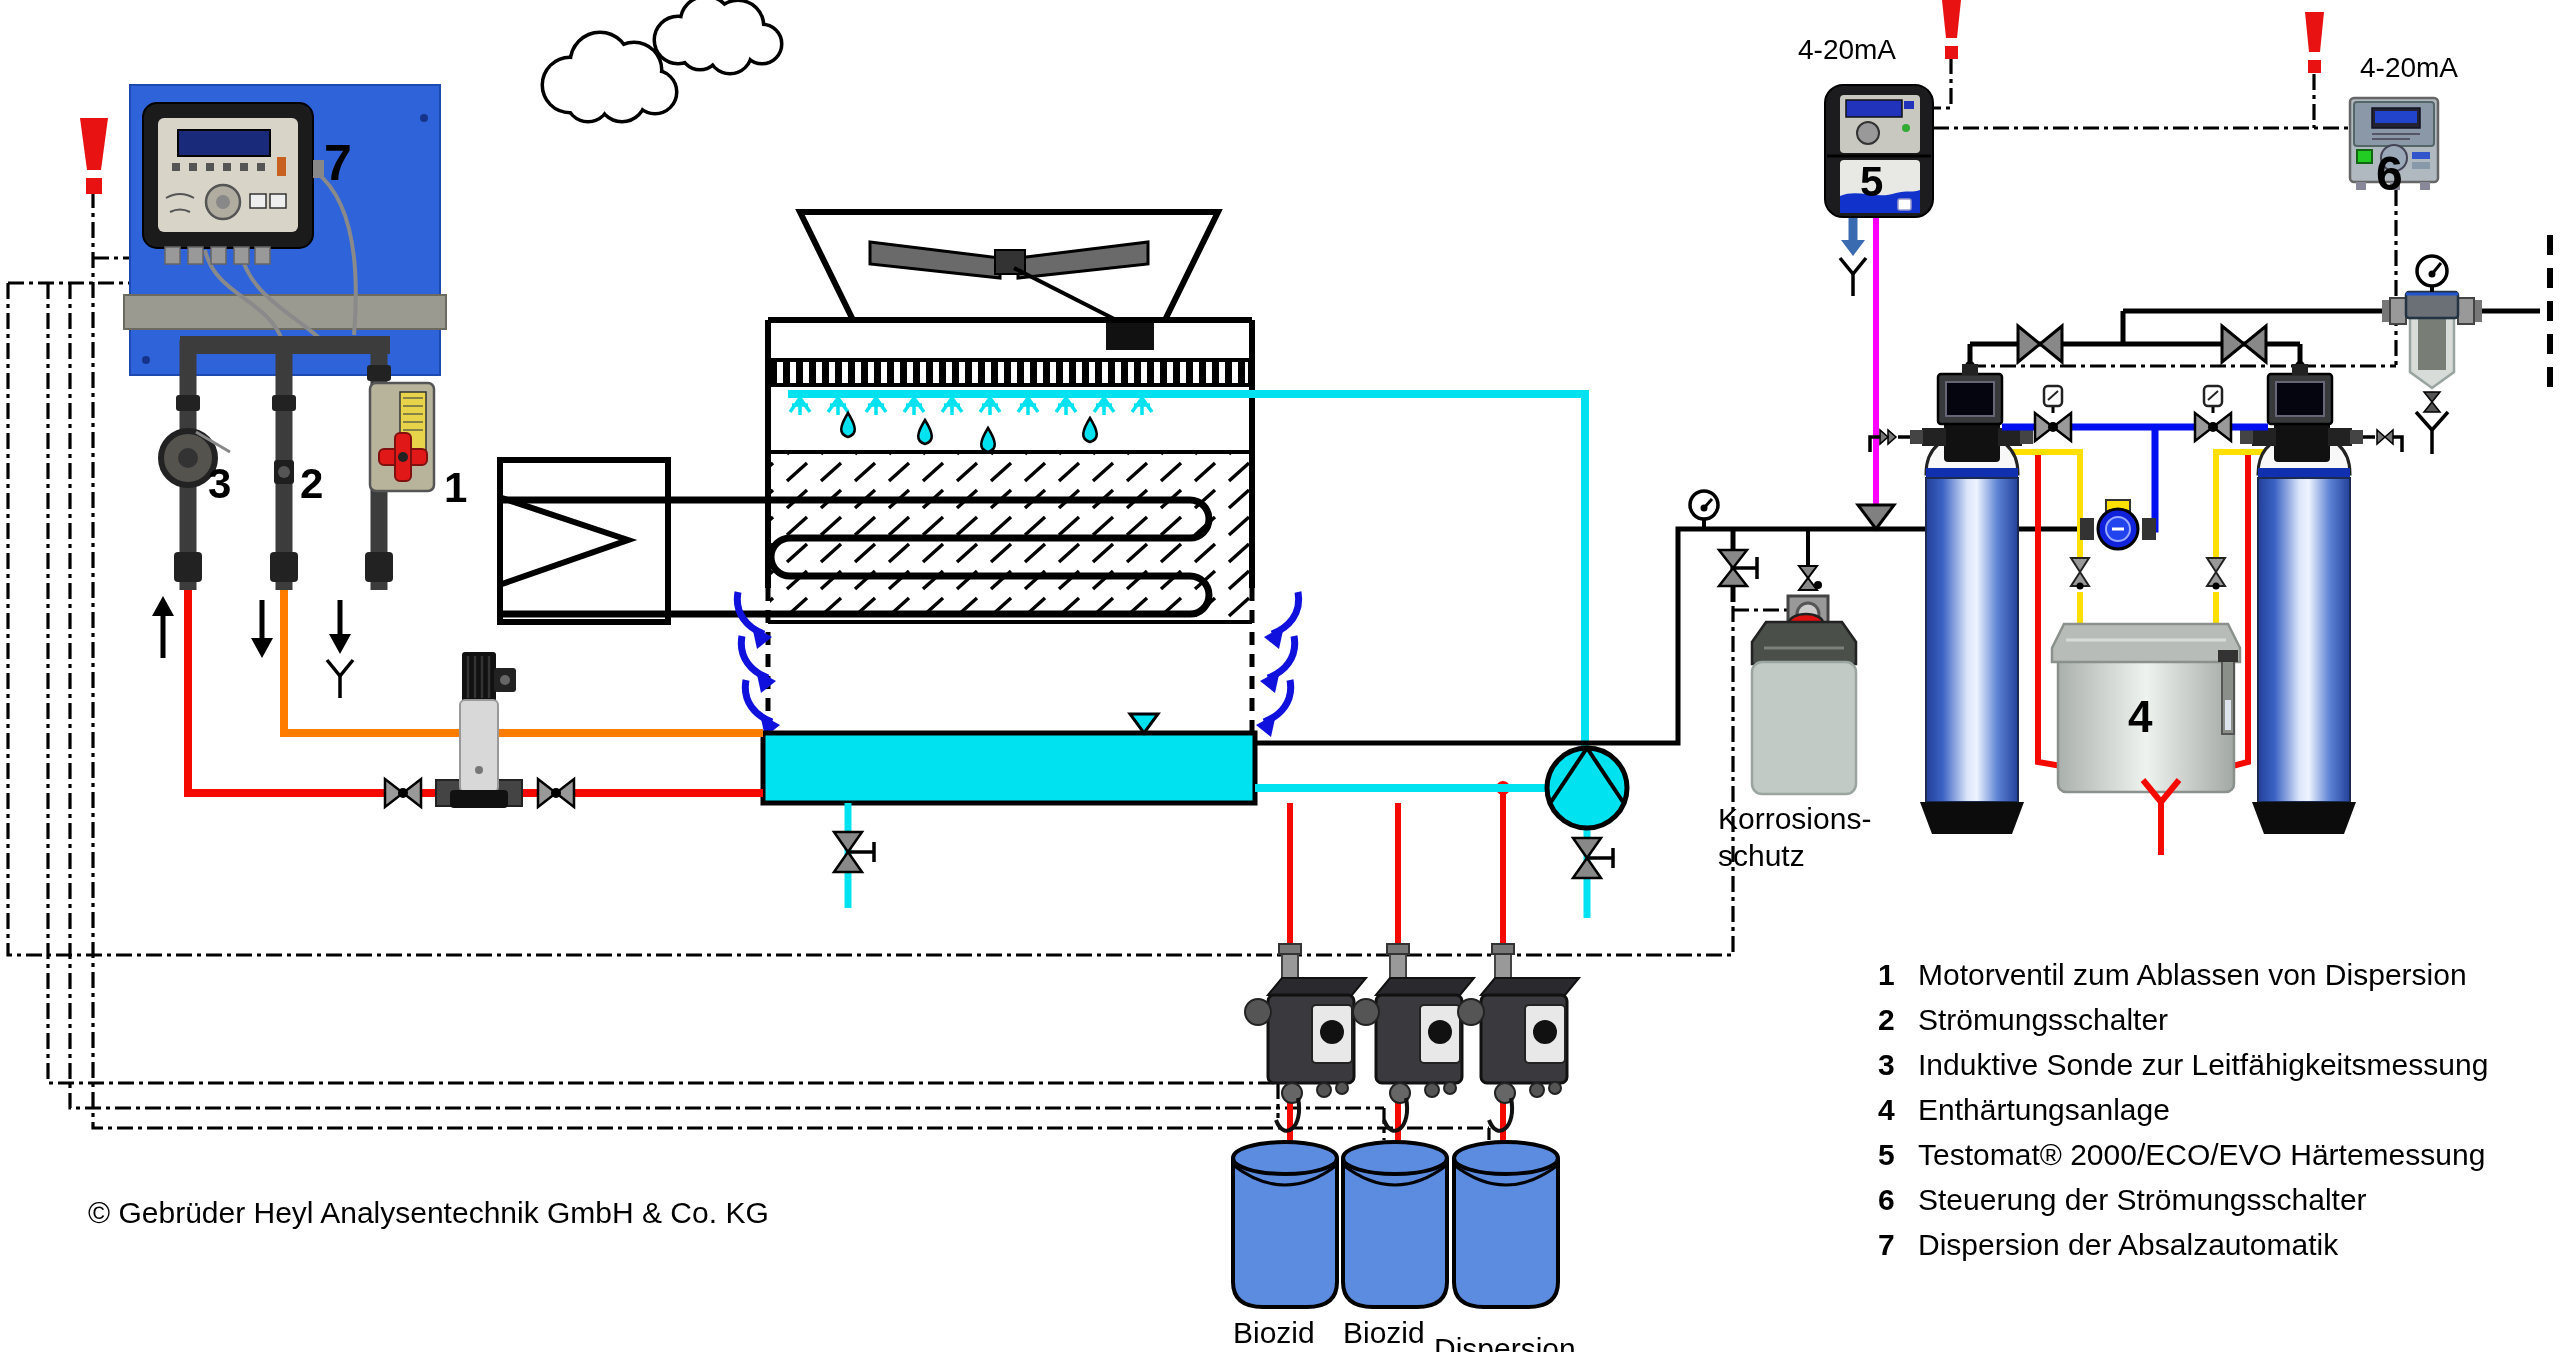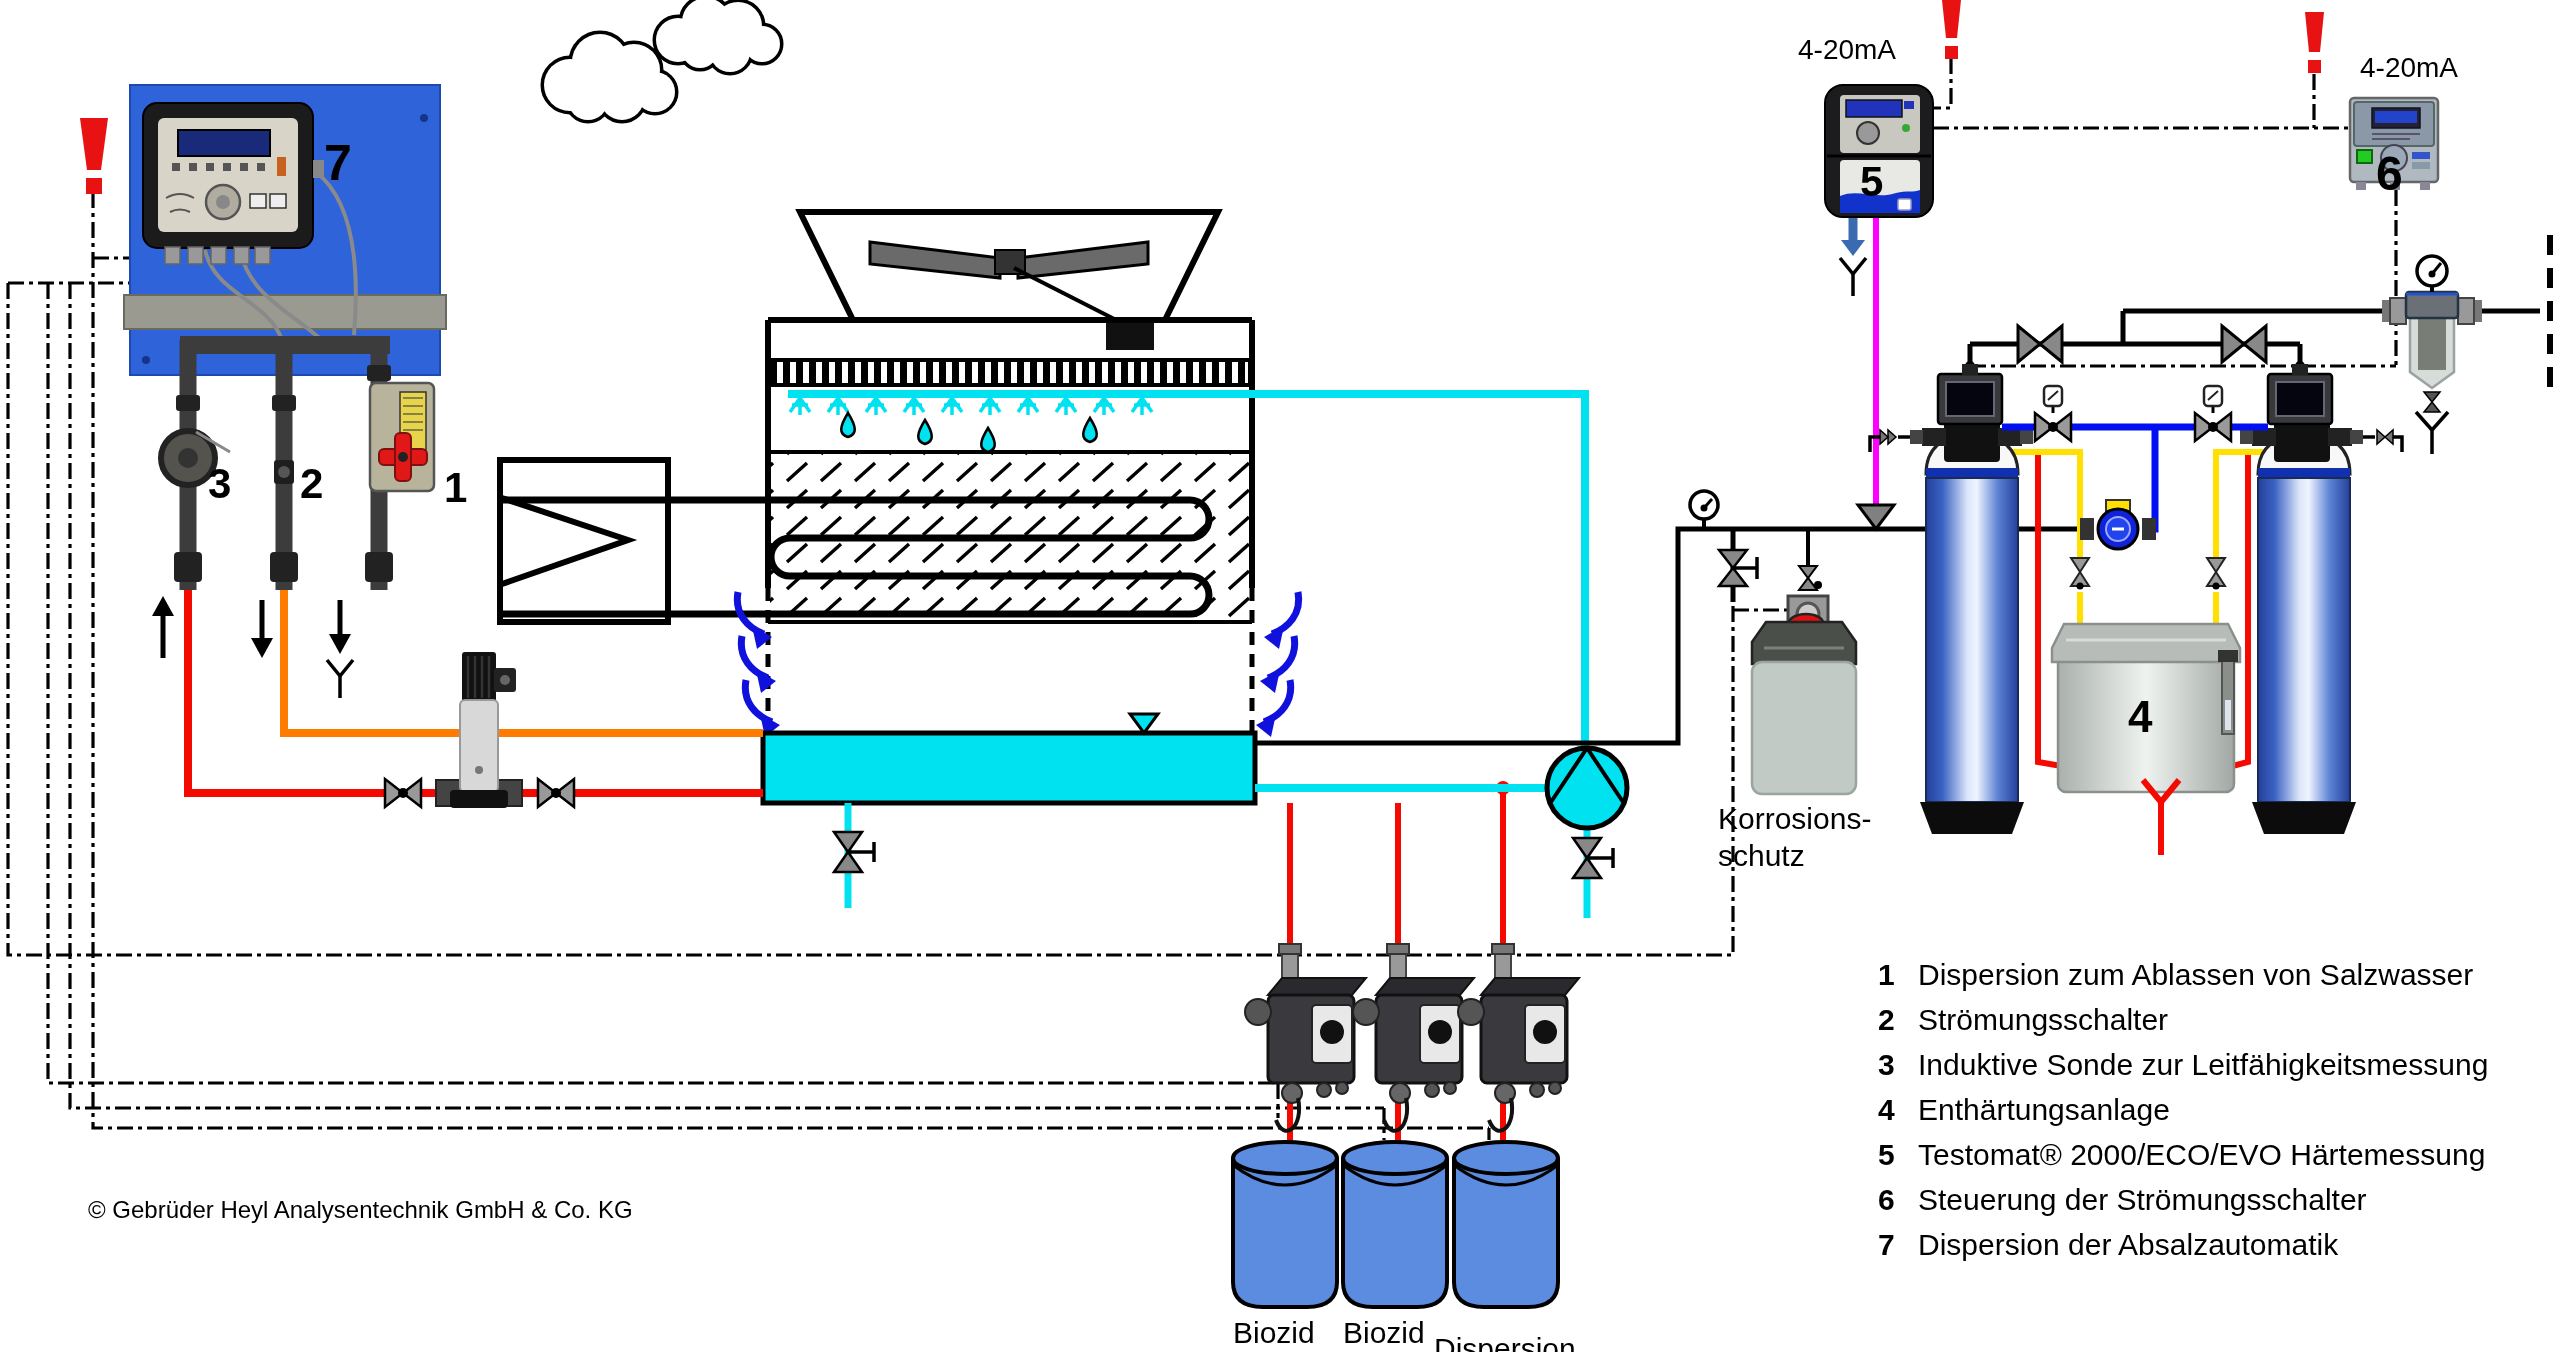--- a/index.html
+++ b/index.html
@@ -649,25 +649,25 @@
     <rect x="460" y="700" width="38" height="92" rx="5" fill="#d8d8d8" stroke="#999" stroke-width="2"></rect>
     <rect x="450" y="790" width="58" height="18" rx="4" fill="#111"></rect>
     <circle cx="479" cy="770" r="4" fill="#777"></circle>
   </g>
 </g>
 
 <g></g>
 
 </svg>
 
-<div class="lbl" style="left:88px;top:1196px;font-size:24px;">© Gebrüder Heyl Analysentechnik GmbH &amp; Co. KG</div>
+<div class="lbl" style="left:88px;top:1196px;font-size:30px;">© Gebrüder Heyl Analysentechnik GmbH &amp; Co. KG</div>
 
 <div class="legend-row" style="left:1878px;top:958px;">
   <span class="lnum">1</span>
-  <span>Dispersion zum Ablassen von Salzwasser</span>
+  <span>Motorventil zum Ablassen von Dispersion</span>
 </div>
 <div class="legend-row" style="left:1878px;top:1003px;">
   <span class="lnum">2</span>
   <span>Strömungsschalter</span>
 </div>
 <div class="legend-row" style="left:1878px;top:1048px;">
   <span class="lnum">3</span>
   <span>Induktive Sonde zur Leitfähigkeitsmessung</span>
 </div>
 <div class="legend-row" style="left:1878px;top:1093px;">

